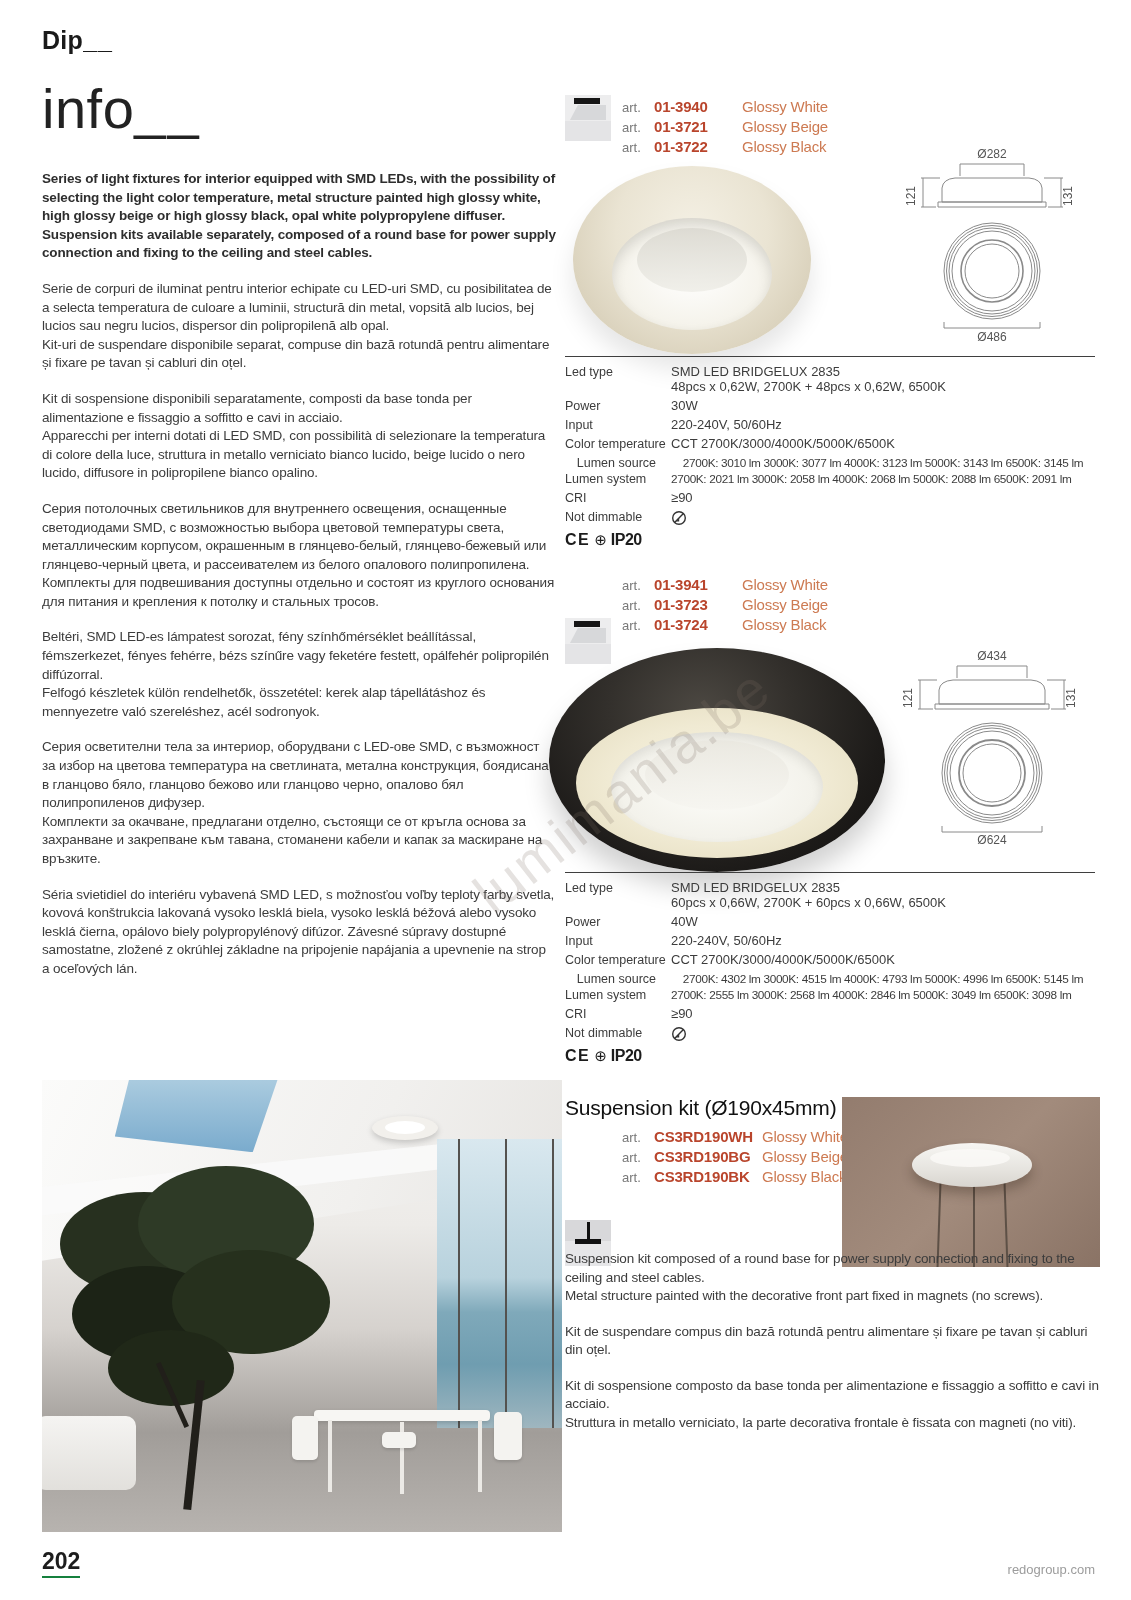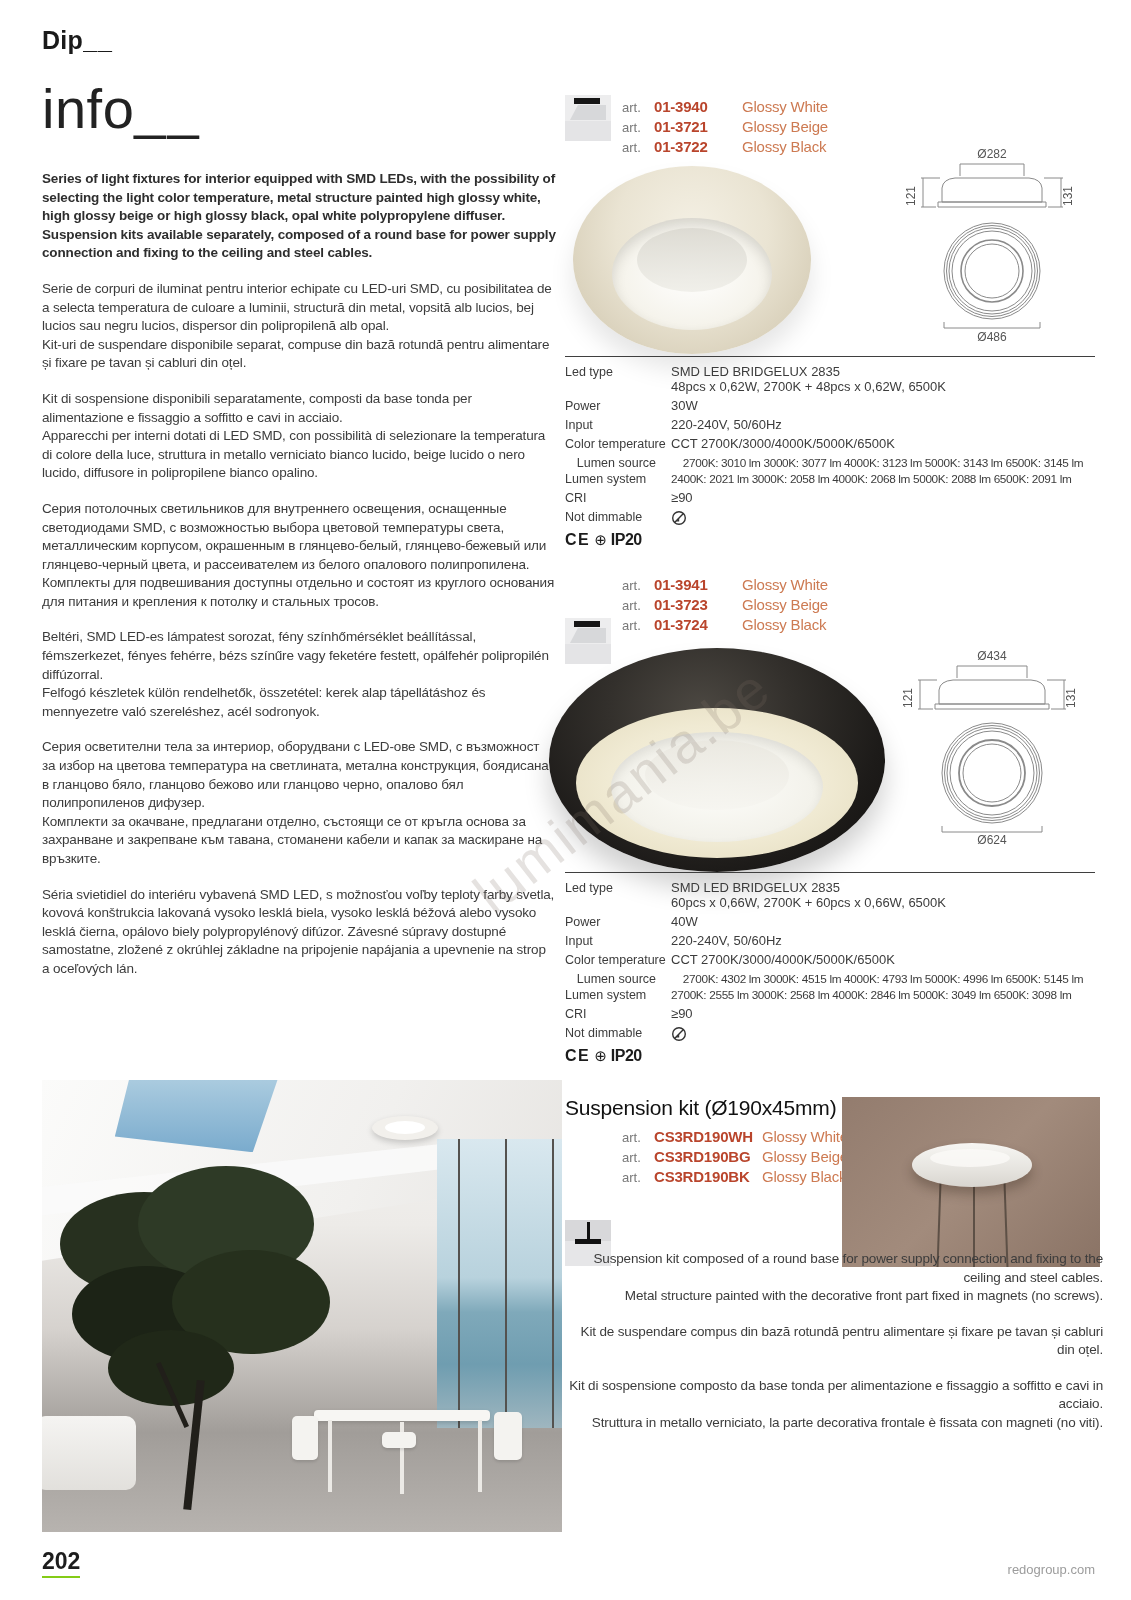--- a/index.html
+++ b/index.html
@@ -81,21 +81,21 @@
   .kit-title{left:565px;top:1096px;font-size:21px;color:#111;letter-spacing:-.2px;}
   .kit-photo{left:842px;top:1097px;width:258px;height:170px;overflow:hidden;
     background:linear-gradient(135deg,#937c6e 0%,#a28b7c 50%,#8a7365 100%);}
   .kit-disc{position:absolute;left:70px;top:46px;width:120px;height:44px;border-radius:50%;
     background:linear-gradient(180deg,#f7f6f3 0%,#e6e4df 60%,#d8d5cf 100%);
     box-shadow:0 7px 12px rgba(40,25,15,.30);}
   .kit-disc-hl{position:absolute;left:88px;top:52px;width:80px;height:18px;border-radius:50%;
     background:#fbfaf8;opacity:.8;}
   .kit-cable{position:absolute;width:1.5px;background:#5d5046;}
 
-  .kit-desc{left:565px;top:1250px;width:538px;font-size:13.5px;line-height:18.5px;letter-spacing:-.15px;color:#3c3c3c;text-align:right;}
+  .kit-desc{left:565px;top:1250px;width:538px;font-size:13.5px;line-height:18.5px;letter-spacing:-.15px;color:#3c3c3c;}
   .kit-desc .para{margin:0 0 17px 0;}
 
   
   .interior{left:42px;top:1080px;width:520px;height:452px;overflow:hidden;
     background:linear-gradient(180deg,#f5f4f2 0%,#edebe8 32%,#d6d2ce 55%,#a19d99 78%,#b7b3af 100%);}
   .ip-ceiling{position:absolute;left:0;top:0;width:100%;height:40%;
     background:linear-gradient(115deg,#fbfbfa 0%,#f1f0ee 60%,#e6e4e1 100%);
     clip-path:polygon(0 0,100% 0,100% 55%,0 100%);}
   .ip-skylight{position:absolute;left:14%;top:0;width:34%;height:16%;
     background:linear-gradient(180deg,#aacbdf 0%,#7aabcd 100%);
@@ -112,21 +112,21 @@
   .ip-trunk{position:absolute;background:#211f1a;}
   .ip-sofa{position:absolute;left:-6px;top:336px;width:100px;height:74px;border-radius:10px;
     background:linear-gradient(180deg,#f5f4f2,#e2e0dc);}
   .ip-table{position:absolute;left:272px;top:330px;width:176px;height:11px;border-radius:4px;
     background:#f7f6f3;box-shadow:0 2px 4px rgba(0,0,0,.15);}
   .ip-leg{position:absolute;width:4px;height:72px;background:#eceae6;}
   .ip-chair{position:absolute;border-radius:5px;background:#f4f3f0;box-shadow:0 2px 3px rgba(0,0,0,.12);}
 
   
   .page-num{left:42px;top:1548px;font-size:23px;font-weight:700;color:#1d1d1d;
-    border-bottom:2px solid #84cc16;padding-bottom:1px;}
+    border-bottom:2px solid #15803d;padding-bottom:1px;}
   .site{right:36px;top:1562px;font-size:13px;color:#9c9c9c;}
 
   
   .watermark{left:392px;top:758px;width:460px;text-align:center;transform:rotate(-38deg);
     font-size:56px;color:rgba(125,110,100,.20);letter-spacing:2px;z-index:20;pointer-events:none;}
 </style>
 </head>
 <body>
 
 <div class="page">
@@ -247,21 +247,21 @@
     <div class="spec-row">
       <div class="spec-label">Color temperature</div>
       <div class="spec-value">CCT 2700K/3000/4000K/5000K/6500K</div>
     </div>
     <div class="spec-row tight">
       <div class="spec-label">Lumen source</div>
       <div class="spec-value lumen">2700K: 3010 lm  3000K: 3077 lm  4000K: 3123 lm  5000K: 3143 lm  6500K: 3145 lm</div>
     </div>
     <div class="spec-row">
       <div class="spec-label">Lumen system</div>
-      <div class="spec-value lumen">2400K: 2021 lm  3000K: 2058 lm  4000K: 2068 lm  5000K: 2088 lm  6500K: 2091 lm</div>
+      <div class="spec-value lumen">2700K: 2021 lm  3000K: 2058 lm  4000K: 2068 lm  5000K: 2088 lm  6500K: 2091 lm</div>
     </div>
     <div class="spec-row">
       <div class="spec-label">CRI</div>
       <div class="spec-value">≥90</div>
     </div>
     <div class="spec-row">
       <div class="spec-label">Not dimmable</div>
       <div class="spec-value">
         <svg class="nd-icon" width="16" height="16">
           <circle cx="8" cy="8" r="6.3" fill="none" stroke="#333" stroke-width="1.4"></circle>

